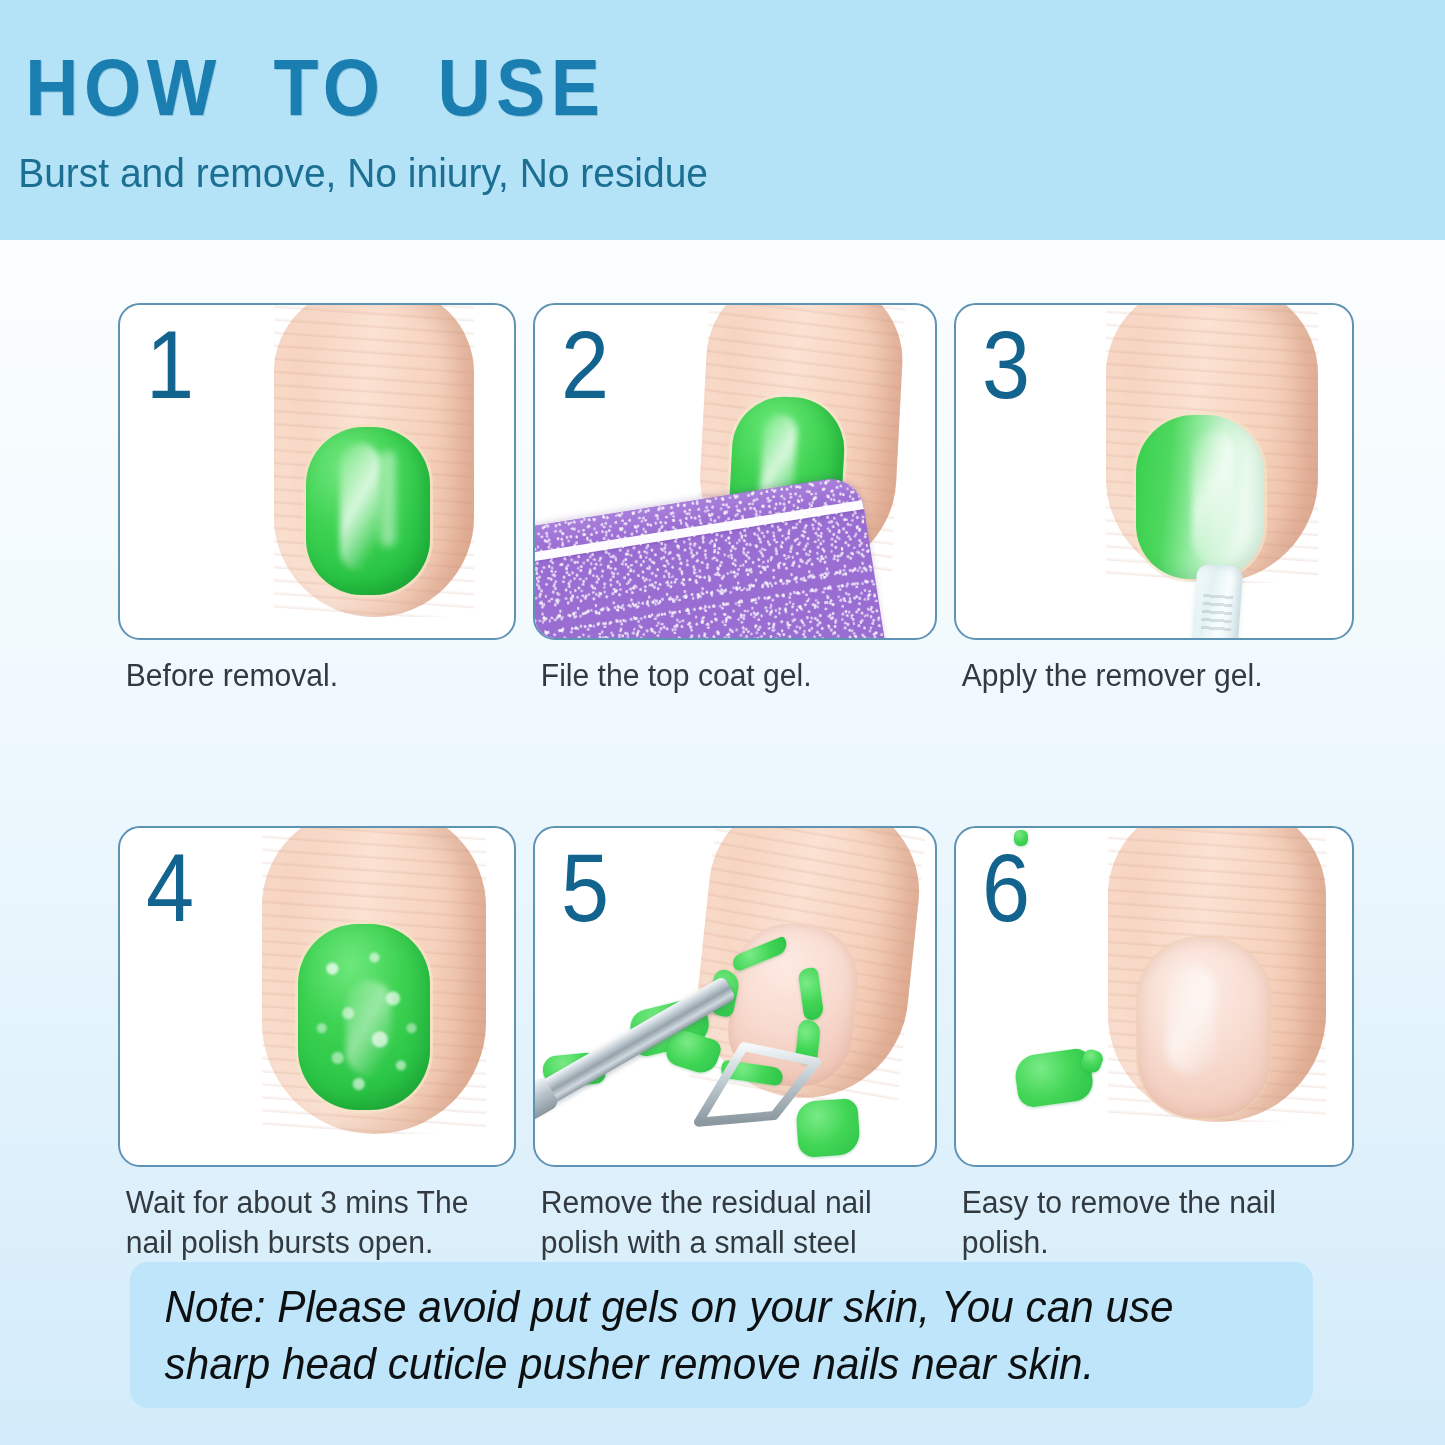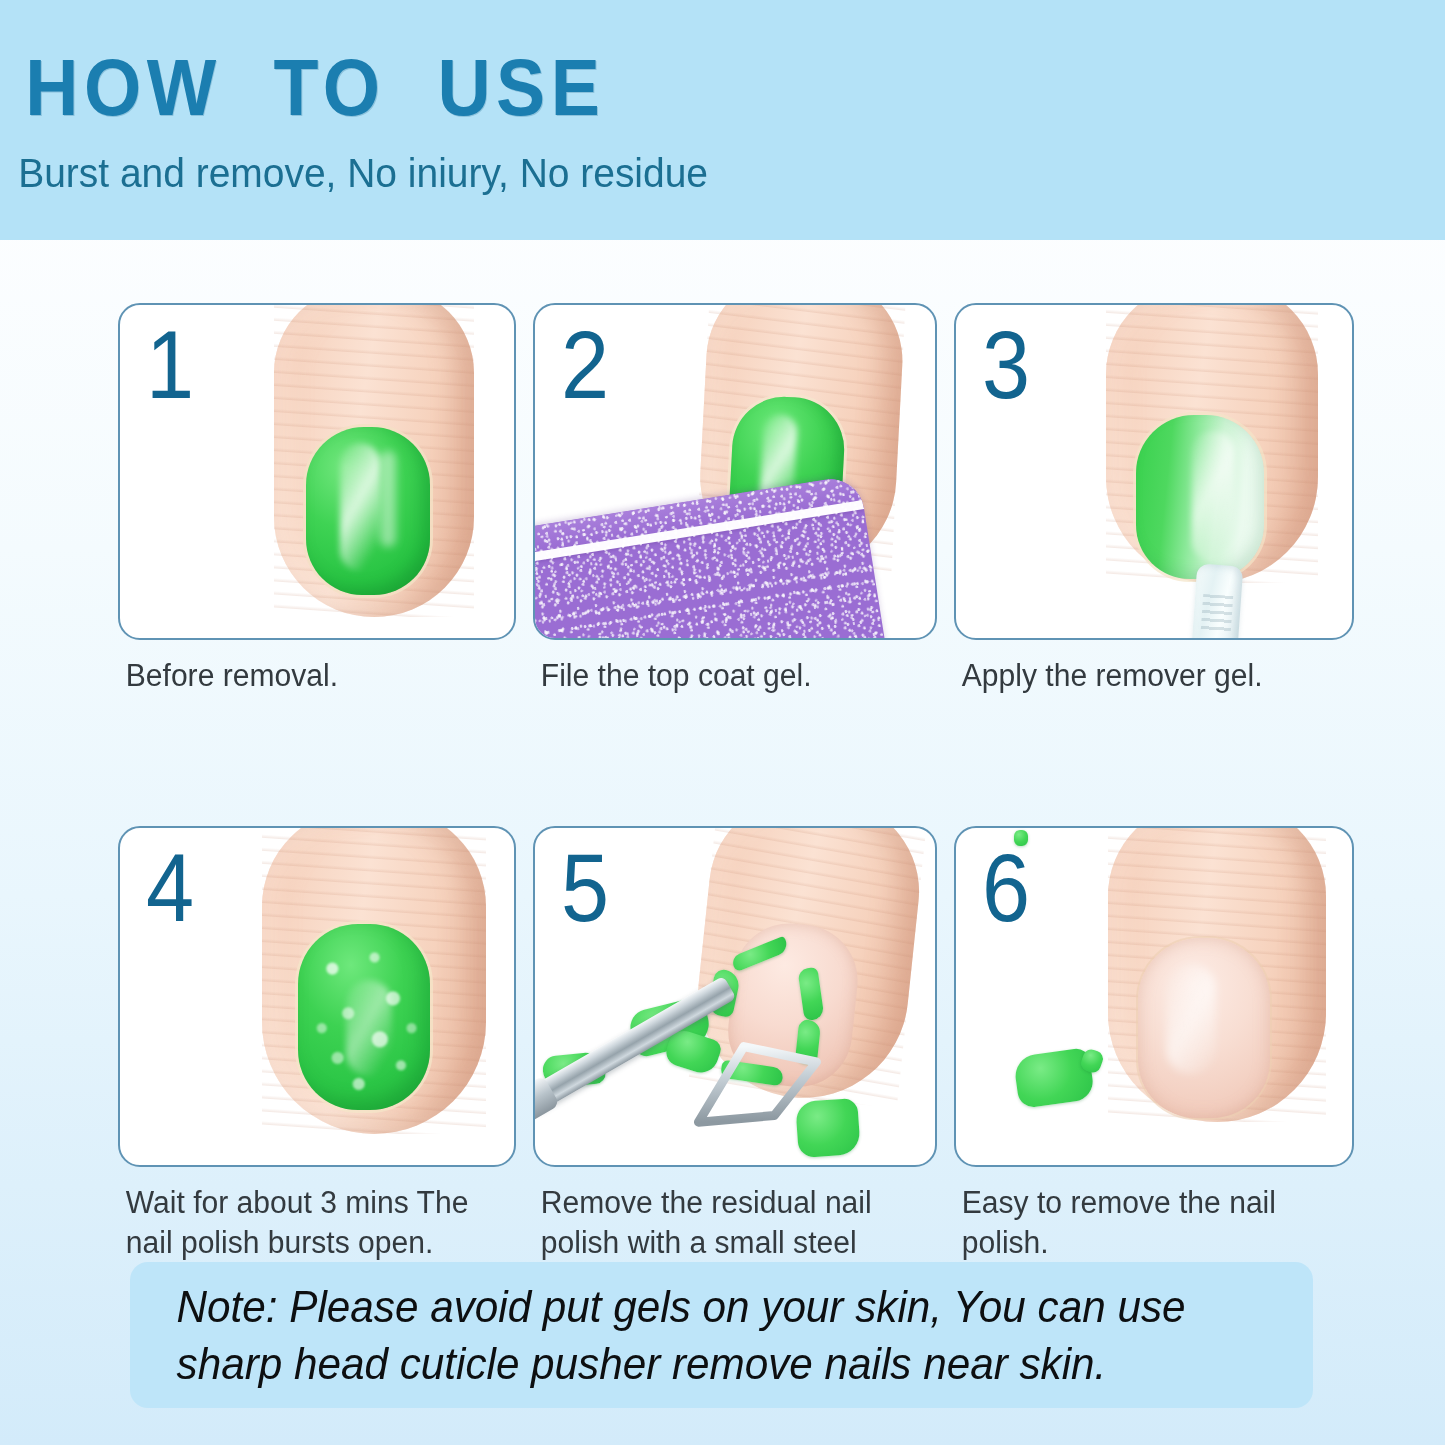--- a/index.html
+++ b/index.html
@@ -295,21 +295,21 @@
     filter:blur(4px);
   }
 
   
   .note {
     position:absolute;
     left:130px; top:1262px;
     width:1183px; height:146px;
     background:#bee5f9;
     border-radius:18px;
-    display:flex; align-items:center;padding-left:12px;
+    display:flex; align-items:center;
   }
   .note-text {
     padding:0 36px;
     font-size:44px;
     line-height:1.30;
     font-style:italic;
     color:#0d0f11;
     font-family:"Liberation Sans Narrow","Liberation Sans", sans-serif;
     transform:scaleX(0.96);
     transform-origin:left center;

